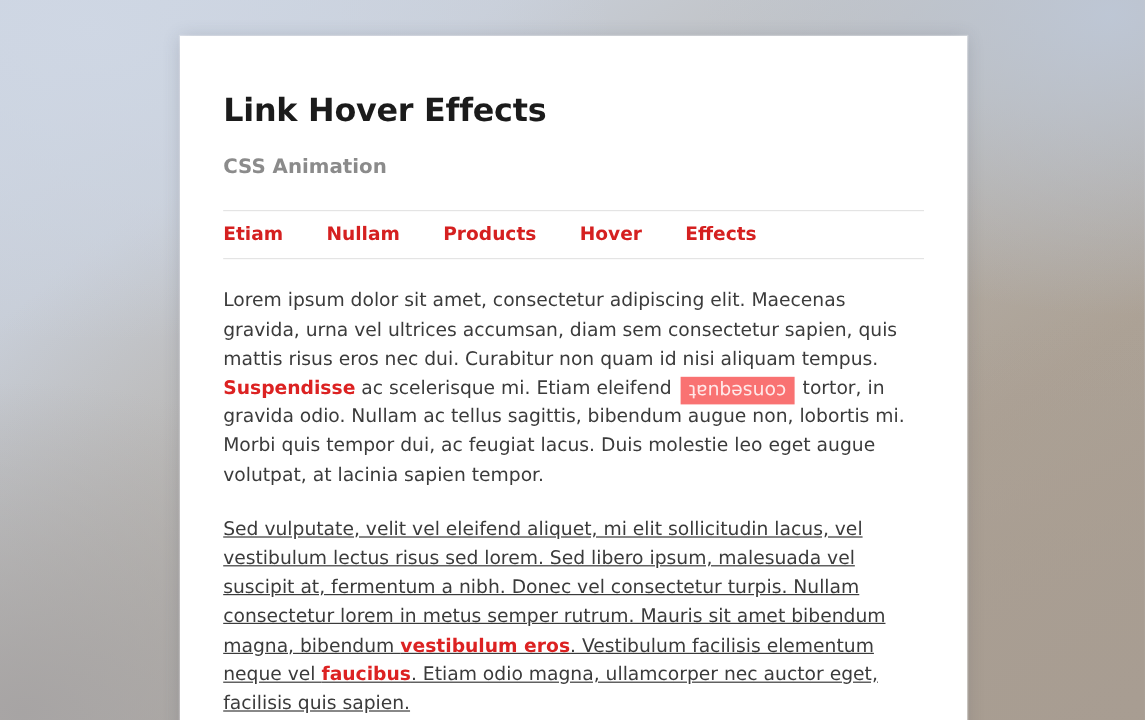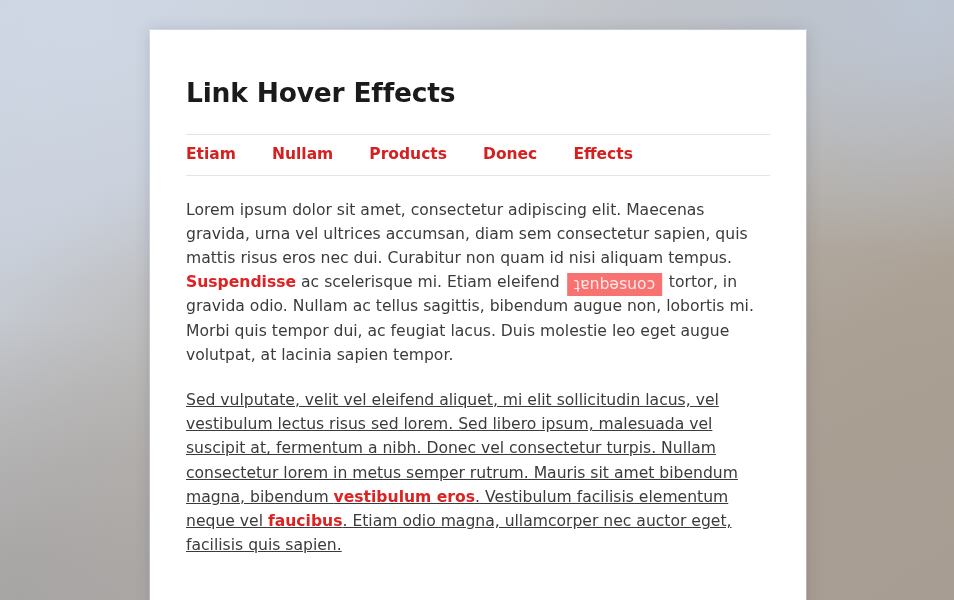--- a/index.html
+++ b/index.html
@@ -116,26 +116,27 @@
 </style>
 </head>
 <body>
 
 <div class="bg-wrap"></div>
 
 <div class="card">
   <div class="card-inner">
 
     <h1 class="page-title">Link Hover Effects</h1>
+    <div class="page-subtitle">CSS Animation</div>
 
     <div class="nav">
       <a href="#">Etiam</a>
       <a href="#">Nullam</a>
       <a href="#">Products</a>
-      <a href="#">Donec</a>
+      <a href="#">Hover</a>
       <a href="#">Effects</a>
     </div>
 
     <p class="body-copy"><span>Lorem ipsum dolor sit amet, consectetur adipiscing elit. Maecenas gravida, urna vel ultrices accumsan, diam sem consectetur sapien, quis mattis risus eros nec dui. Curabitur non quam id nisi aliquam tempus. </span><a href="#" class="lnk">Suspendisse</a><span> ac scelerisque mi. Etiam eleifend </span><a href="#" class="lnk hovered">consequat</a><span> tortor, in gravida odio. Nullam ac tellus sagittis, bibendum augue non, lobortis mi. Morbi quis tempor dui, ac feugiat lacus. Duis molestie leo eget augue volutpat, at lacinia sapien tempor.</span></p>
 
     <p class="body-copy"><span>Sed vulputate, velit vel eleifend aliquet, mi elit sollicitudin lacus, vel vestibulum lectus risus sed lorem. Sed libero ipsum, malesuada vel suscipit at, fermentum a nibh. Donec vel consectetur turpis. Nullam consectetur lorem in metus semper rutrum. Mauris sit amet bibendum magna, bibendum </span><a href="#" class="lnk">vestibulum eros</a><span>. Vestibulum facilisis elementum neque vel </span><a href="#" class="lnk">faucibus</a><span>. Etiam odio magna, ullamcorper nec auctor eget, facilisis quis sapien.</span></p>
 
     <p class="body-copy"></p>
 
   </div>

